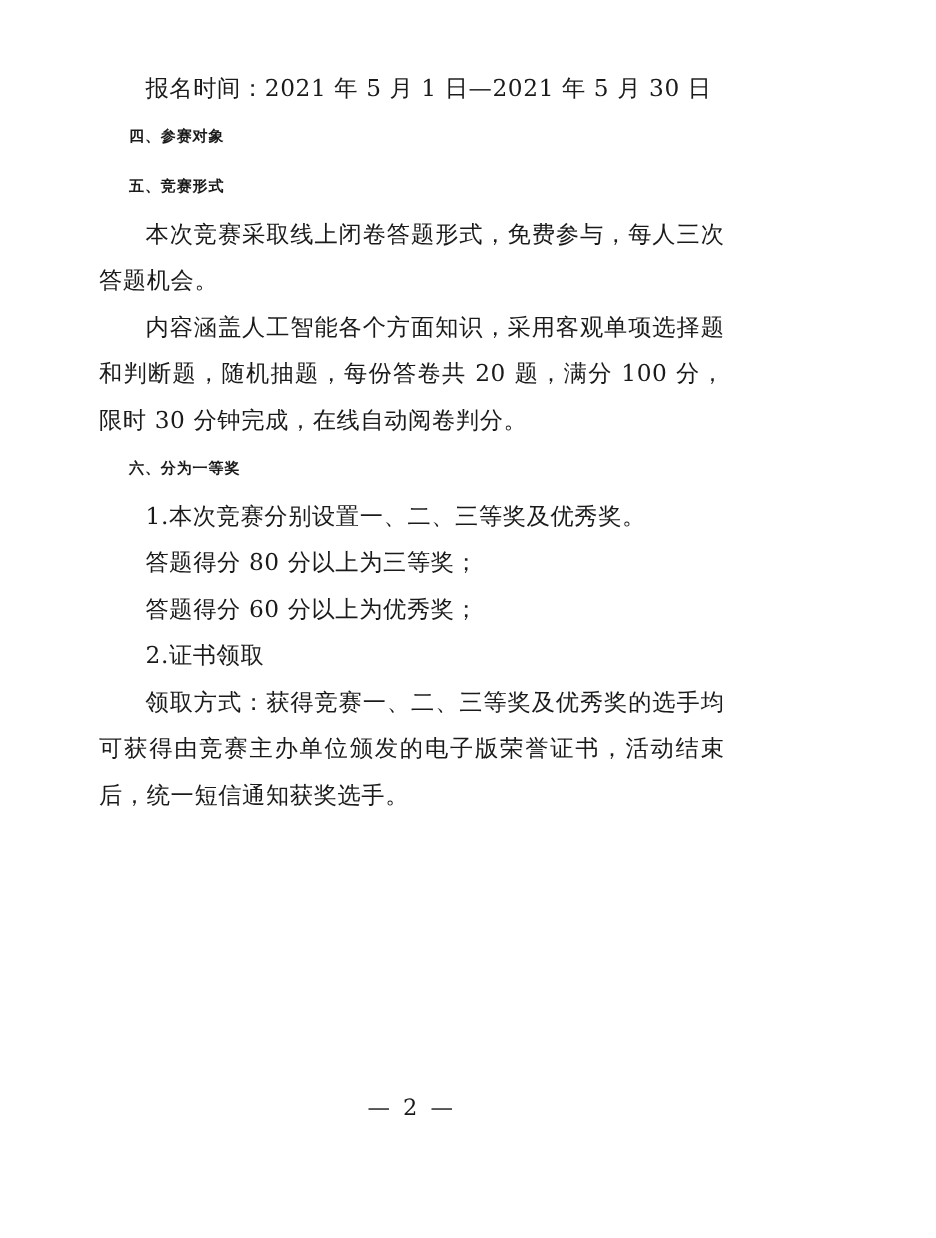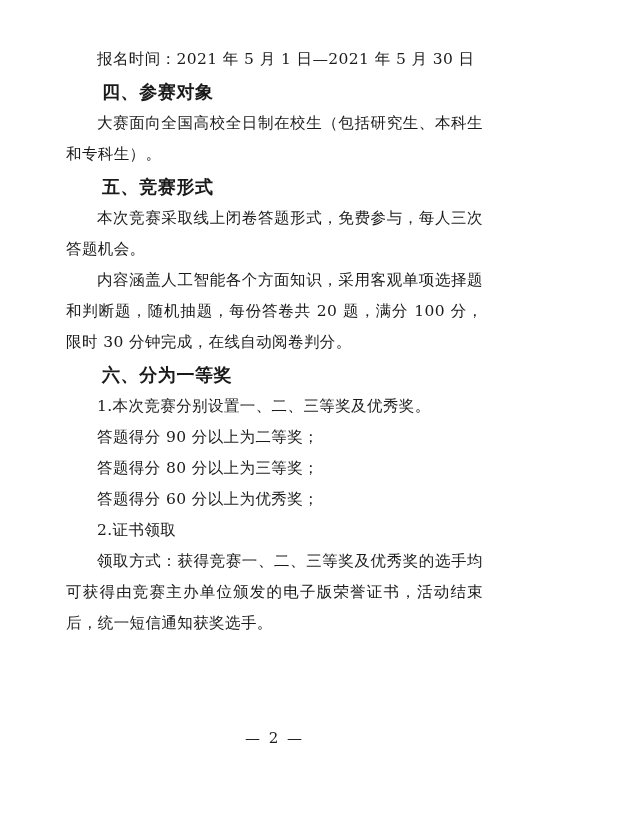--- a/index.html
+++ b/index.html
@@ -27,21 +27,21 @@
     letter-spacing: 0.4px;
     white-space: pre-wrap;
     text-align: justify;
   }
   .indent {
     text-indent: 2em;
   }
   .heading {
     font-family: "DejaVu Sans", "Liberation Sans", sans-serif;
     font-weight: bold;
-    font-size: 18px;
+    font-size: 10px;
     line-height: 33px;
     text-indent: 2em;
     letter-spacing: 0.6px;
   }
   .block {
     margin: 0;
   }
   .footer {
     position: absolute;
     left: 0;
@@ -54,28 +54,26 @@
   }
 </style>
 </head>
 <body>
 
 <div class="page">
 
   <p class="line indent block">报名时间：2021 年 5 月 1 日—2021 年 5 月 30 日</p>
 
   <p class="heading block">四、参赛对象</p>
-  <p class="line indent block">大赛面向全国高校全日制在校生（包括研究生、本科生和专科生）。</p>
 
   <p class="heading block">五、竞赛形式</p>
   <p class="line indent block">本次竞赛采取线上闭卷答题形式，免费参与，每人三次答题机会。</p>
   <p class="line indent block">内容涵盖人工智能各个方面知识，采用客观单项选择题和判断题，随机抽题，每份答卷共 20 题，满分 100 分，限时 30 分钟完成，在线自动阅卷判分。</p>
 
   <p class="heading block">六、分为一等奖</p>
   <p class="line indent block">1.本次竞赛分别设置一、二、三等奖及优秀奖。</p>
-  <p class="line indent block">答题得分 90 分以上为二等奖；</p>
   <p class="line indent block">答题得分 80 分以上为三等奖；</p>
   <p class="line indent block">答题得分 60 分以上为优秀奖；</p>
   <p class="line indent block">2.证书领取</p>
   <p class="line indent block">领取方式：获得竞赛一、二、三等奖及优秀奖的选手均可获得由竞赛主办单位颁发的电子版荣誉证书，活动结束后，统一短信通知获奖选手。</p>
 
   <div class="footer">— 2 —</div>
 </div>
 
 </body></html>

